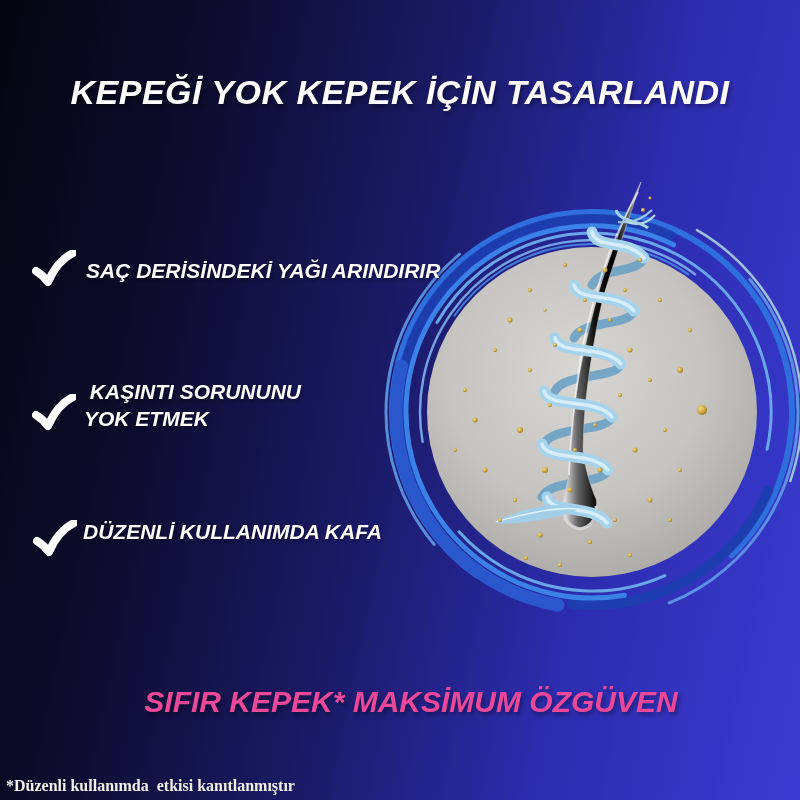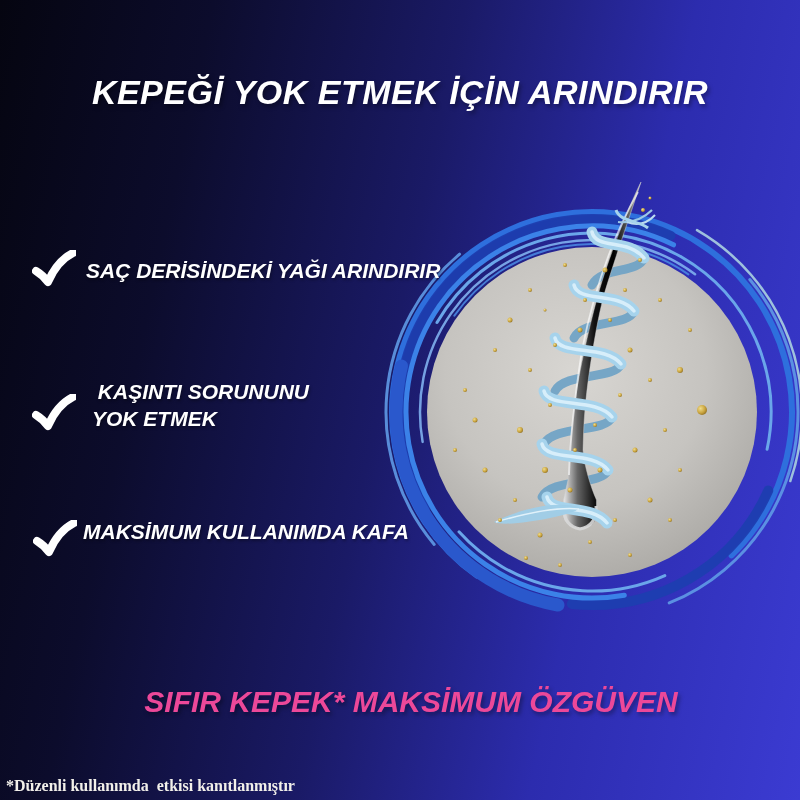--- a/index.html
+++ b/index.html
@@ -15,39 +15,39 @@
     font-weight:700;font-style:italic;letter-spacing:.5px;
     text-shadow:2px 3px 4px rgba(0,0,0,.35);
   }
   .illustration{position:absolute;left:380px;top:170px;width:422px;height:460px;}
   .benefit{position:absolute;display:flex;align-items:center;}
   .benefit .check{flex:0 0 auto;display:block;}
   .blines{color:#ffffff;font-weight:700;font-style:italic;font-size:21px;line-height:27px;
     text-shadow:1px 2px 3px rgba(0,0,0,.35);}
   .blines span{display:block;white-space:pre;}
   .b1{left:32px;top:250px;} .b1 .blines{margin:2px 0 0 10px;}
-  .b2{left:32px;top:384px;} .b2 .check{margin-top:10px;} .b2 .blines{margin:-6px 0 0 16px;}
+  .b2{left:32px;top:384px;} .b2 .check{margin-top:10px;} .b2 .blines{margin:-6px 0 0 8px;}
   .b3{left:33px;top:512px;} .b3 .check{margin-top:8px;}  .b3 .blines{margin:-8px 0 0 6px;}
   .tagline{
     position:absolute;top:684px;left:11px;width:800px;text-align:center;
     color:#ec4899;font-size:30px;line-height:36px;font-weight:700;font-style:italic;
     text-shadow:2px 3px 4px rgba(0,0,0,.35);
   }
   .footnote{
     position:absolute;left:6px;top:776px;color:#f2f0ea;
     font-family:"Liberation Serif", serif;font-weight:700;
     font-size:16px;line-height:20px;white-space:pre;
   }
 </style>
 </head>
 <body>
 
 <div class="canvas">
 
-  <h1 class="headline">KEPEĞİ YOK ETMEK İÇİN ARINDIRIR</h1>
+  <h1 class="headline">KEPEĞİ YOK KEPEK İÇİN TASARLANDI</h1>
 
   <div class="illustration">
     <svg width="422" height="460" viewBox="0 0 422 460">
       <defs>
         <radialGradient id="discG" cx="45%" cy="38%" r="72%">
           <stop offset="0%" stop-color="#d8d6d2"></stop>
           <stop offset="55%" stop-color="#c6c4c0"></stop>
           <stop offset="85%" stop-color="#b0aeaa"></stop>
           <stop offset="100%" stop-color="#a2a09c"></stop>
         </radialGradient>
@@ -204,21 +204,21 @@
       <span> KAŞINTI SORUNUNU</span>
       <span>YOK ETMEK</span>
     </div>
   </div>
 
   <div class="benefit b3">
     <svg class="check" width="44" height="38" viewBox="0 0 44 38">
       <path d="M4,21 C9,24 13,28 16,32 C22,18 31,8 41,3" fill="none" stroke="#ffffff" stroke-width="8" stroke-linecap="round" stroke-linejoin="round"></path>
     </svg>
     <div class="blines">
-      <span>MAKSİMUM KULLANIMDA KAFA</span>
+      <span>DÜZENLİ KULLANIMDA KAFA</span>
     </div>
   </div>
 
   <div class="tagline">SIFIR KEPEK* MAKSİMUM ÖZGÜVEN</div>
 
   <div class="footnote">*Düzenli kullanımda  etkisi kanıtlanmıştır</div>
 
 </div>
 
 </body></html>

